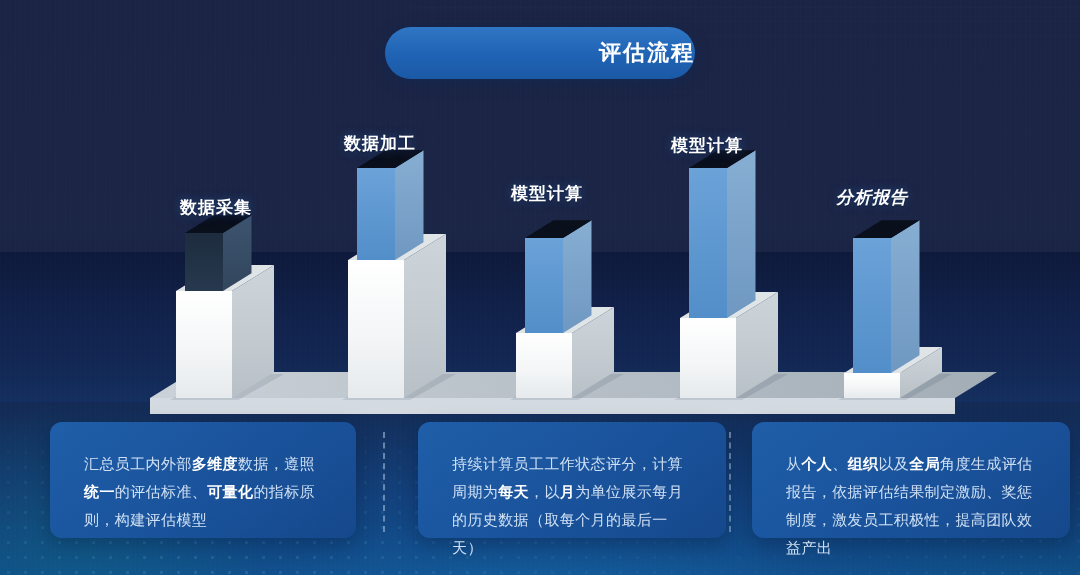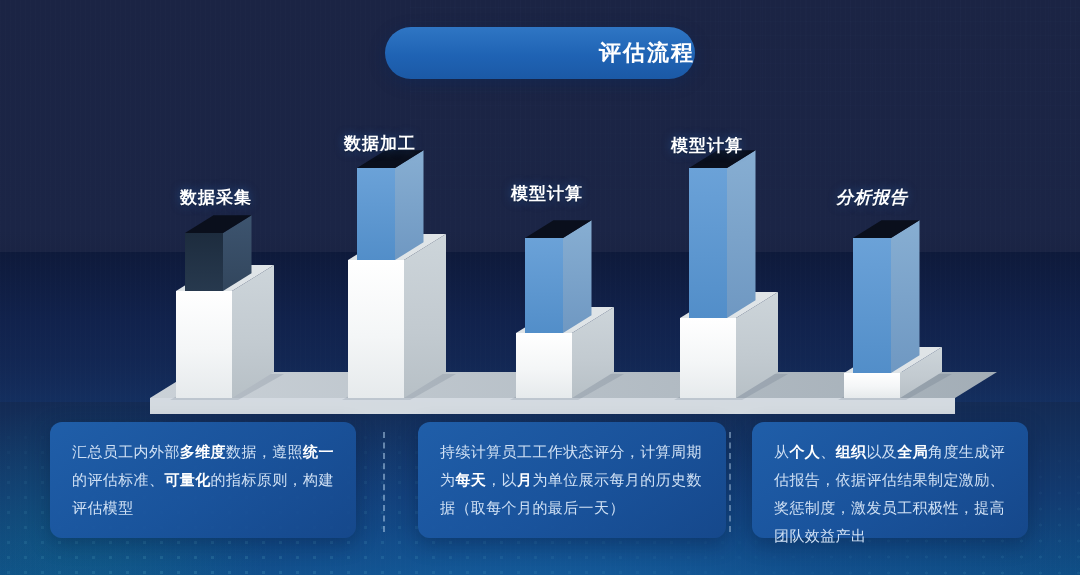--- a/index.html
+++ b/index.html
@@ -68,21 +68,21 @@
   }
 
   
   .panel{
     position:absolute;border-radius:12px;
     background:linear-gradient(150deg,rgba(32,96,172,.96) 0%,rgba(26,84,158,.93) 55%,rgba(22,72,140,.90) 100%);
     box-shadow:0 6px 20px rgba(6,24,56,.35);
     box-sizing:border-box;padding:16px 20px 14px 22px;
   }
   .panel p{
-    margin:0;color:#cfe0f4;font-size:15px;line-height:28px;letter-spacing:.4px;
+    margin:12px;color:#cfe0f4;font-size:15px;line-height:28px;letter-spacing:.4px;
   }
   .panel b{color:#ffffff;font-weight:bold;}
   .divider{
     position:absolute;width:0;border-left:2px dashed rgba(170,200,230,.55);
   }
 </style>
 </head>
 <body>
 
 <div id="stage">
@@ -163,30 +163,30 @@
         <polygon points="680,318 722,292 778,292 736,318" fill="#dfe4e7"></polygon>
         <polygon points="689,168 727,168 727,318 689,318" fill="url(#gBlueF)"></polygon>
         <polygon points="727,168 755.5,150.35714285714286 755.5,300.35714285714283 727,318" fill="url(#gBlueS)"></polygon>
         <polygon points="689,168 717.5,150.35714285714286 755.5,150.35714285714286 727,168" fill="#0a0f1c"></polygon>
         <polygon points="844,373 900,373 900,398 844,398" fill="url(#gFront)"></polygon>
         <polygon points="900,373 942,347 942,372 900,398" fill="url(#gSide)"></polygon>
         <polygon points="844,373 886,347 942,347 900,373" fill="#dfe4e7"></polygon>
         <polygon points="853,238 891,238 891,373 853,373" fill="url(#gBlueF)"></polygon>
         <polygon points="891,238 919.5,220.35714285714286 919.5,355.35714285714283 891,373" fill="url(#gBlueS)"></polygon>
         <polygon points="853,238 881.5,220.35714285714286 919.5,220.35714285714286 891,238" fill="#0a0f1c"></polygon>
-      </svg><div class="lbl" style="left: 180px; top: 186px; text-align: right;">数据采集</div><div class="lbl" style="left: 344px; top: 132px;">数据加工</div><div class="lbl" style="left: 511px; top: 182px;">模型计算</div><div class="lbl" style="left: 671px; top: 134px;">模型计算</div><div class="lbl" style="left: 836px; top: 186px; font-style: italic;">分析报告</div></div>
+      </svg><div class="lbl" style="left: 180px; top: 196px; text-align: right;">数据采集</div><div class="lbl" style="left: 344px; top: 132px;">数据加工</div><div class="lbl" style="left: 511px; top: 182px;">模型计算</div><div class="lbl" style="left: 671px; top: 134px;">模型计算</div><div class="lbl" style="left: 836px; top: 186px; font-style: italic;">分析报告</div></div>
 
   <div class="divider" style="left:383px;top:432px;height:100px;"></div>
   <div class="divider" style="left:729px;top:432px;height:100px;"></div>
 
   <div class="panel" style="left:50px;top:422px;width:306px;height:116px;">
     <p><span>汇总员工内外部</span><b>多维度</b><span>数据，遵照</span><b>统一</b><span>的评估标准、</span><b>可量化</b><span>的指标原则，构建评估模型</span></p>
   </div>
 
   <div class="panel" style="left:418px;top:422px;width:308px;height:116px;">
     <p><span>持续计算员工工作状态评分，计算周期为</span><b>每天</b><span>，以</span><b>月</b><span>为单位展示每月的历史数据（取每个月的最后一天）</span></p>
   </div>
 
-  <div class="panel" style="left:752px;top:422px;width:276px;height:116px;">
+  <div class="panel" style="left:752px;top:422px;width:318px;height:116px;">
     <p><span>从</span><b>个人</b><span>、</span><b>组织</b><span>以及</span><b>全局</b><span>角度生成评估报告，依据评估结果制定激励、奖惩制度，激发员工积极性，提高团队效益产出</span></p>
   </div>
 
 </div>
 
 </body></html>

